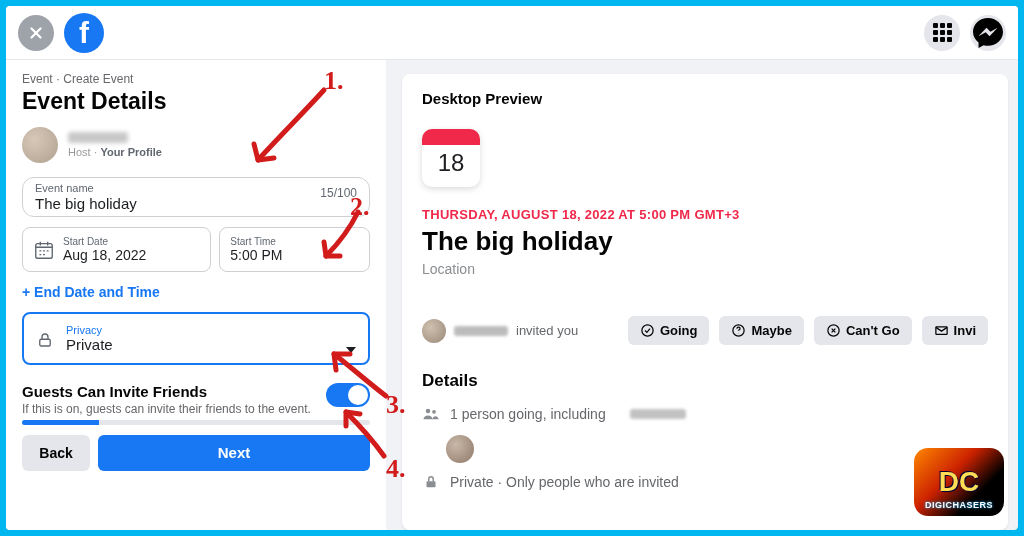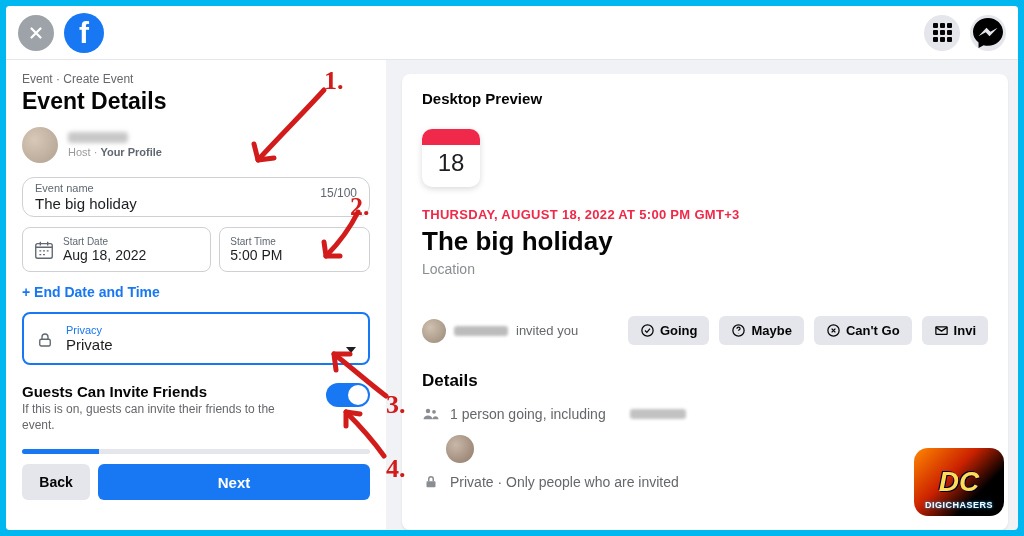--- a/index.html
+++ b/index.html
@@ -32,21 +32,21 @@
 .cal-icon{width:22px;height:22px;flex:none}
 .cal-icon svg{width:22px;height:22px;stroke:#606770;fill:none;stroke-width:1.5}
 .dt-field .lbl{font-size:10px;color:#606770}
 .dt-field .val{font-size:14px;color:#1c1e21}
 .add-end{color:#1877f2;font-size:14px;font-weight:600;margin:4px 0 12px;cursor:pointer}
 .privacy{border:2px solid #1877f2;border-radius:8px;padding:10px 12px;display:flex;align-items:flex-end;gap:12px;margin-bottom:18px;background:#fff;position:relative}
 .lock-icon svg{width:18px;height:18px;stroke:#606770;fill:none;stroke-width:1.8}
 .privacy .lbl{font-size:11px;color:#1877f2}
 .privacy .val{font-size:15px;color:#1c1e21}
 .privacy .caret{margin-left:auto;border-left:5px solid transparent;border-right:5px solid transparent;border-top:6px solid #1c1e21}
-.invite-row{display:flex;align-items:flex-start;gap:18px;margin-bottom:16px}
+.invite-row{display:flex;align-items:flex-start;gap:2px;margin-bottom:2px}
 .invite-text .t{font-size:15px;font-weight:600;color:#050505}
 .invite-text .d{font-size:12px;color:#65676b;margin-top:2px;line-height:1.3}
 .toggle{width:44px;height:24px;border-radius:12px;background:#1877f2;position:relative;flex:none;margin-left:auto;cursor:pointer}
 .toggle::after{content:"";width:20px;height:20px;border-radius:50%;background:#fff;position:absolute;right:2px;top:2px}
 .progress{height:5px;background:#e4e6eb;border-radius:3px;margin-bottom:10px;overflow:hidden}
 .progress-fill{height:100%;width:22%;background:#1877f2}
 .btn-row{display:flex;gap:8px;padding-bottom:10px}
 .btn-back{flex:0 0 68px;background:#e4e6eb;border:none;border-radius:6px;font-size:14px;font-weight:600;color:#050505;height:36px;cursor:pointer}
 .btn-next{flex:1;background:#1877f2;border:none;border-radius:6px;font-size:15px;font-weight:600;color:#fff;height:36px;cursor:pointer}
 .preview-area{flex:1;padding:14px 10px 0 16px;overflow:hidden}
@@ -68,21 +68,21 @@
 .details-block{background:#fff;margin-top:8px}
 .details-title{font-size:17px;font-weight:700;color:#050505;margin-bottom:14px}
 .detail-row{display:flex;align-items:center;gap:10px;font-size:14px;color:#65676b;margin-bottom:12px}
 .detail-row svg{width:18px;height:18px;fill:#8a8d91}
 .detail-row .blurname{width:56px;height:10px;background:#c2c2c2;border-radius:3px;filter:blur(1.5px);display:inline-block;vertical-align:middle}
 .small-av{width:28px;height:28px;border-radius:50%;background:radial-gradient(circle at 35% 35%,#c8b8a8,#907868);filter:blur(0.5px);margin-left:24px;margin-bottom:10px}
 .anno{position:absolute;color:#d21b1b;font-family:'Comic Sans MS',cursive;font-weight:700;pointer-events:none;z-index:50}
 .arrow{position:absolute;pointer-events:none;z-index:49}
 .watermark{position:absolute;right:14px;bottom:14px;width:90px;height:68px;border-radius:14px;background:linear-gradient(135deg,#ff8800,#cc2200 40%,#000 70%);display:flex;align-items:center;justify-content:center;z-index:60}
 .watermark span{color:#fff;font-size:9px;font-weight:800;letter-spacing:0.5px;position:absolute;bottom:6px;text-shadow:0 0 3px #0af}
-.watermark .dc{color:#ffdd55;font-size:28px;font-weight:900;font-style:italic;text-shadow:1px 1px 0 #003,-1px -1px 0 #003}
+.watermark .dc{color:#ffdd55;font-size:28px;font-weight:900;text-shadow:1px 1px 0 #003,-1px -1px 0 #003}
 </style>
 </head>
 <body>
 
 <div class="frame">
   <div class="topbar">
     <div class="close-btn">
       <svg viewBox="0 0 24 24">
           <path d="M18 6L6 18M6 6l12 12" stroke="#fff" stroke-width="3" stroke-linecap="round"></path>
         </svg>

